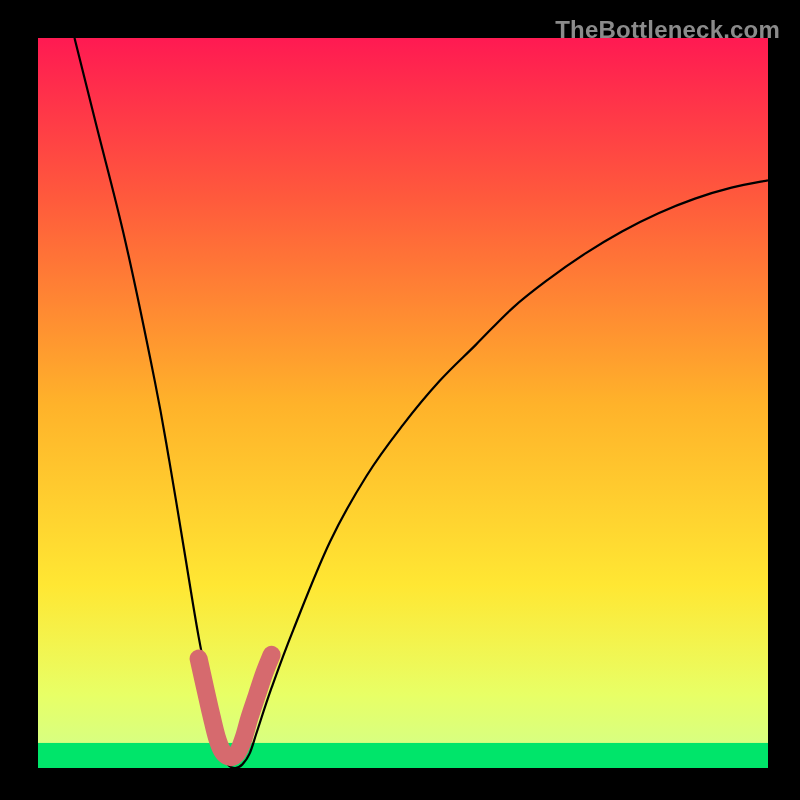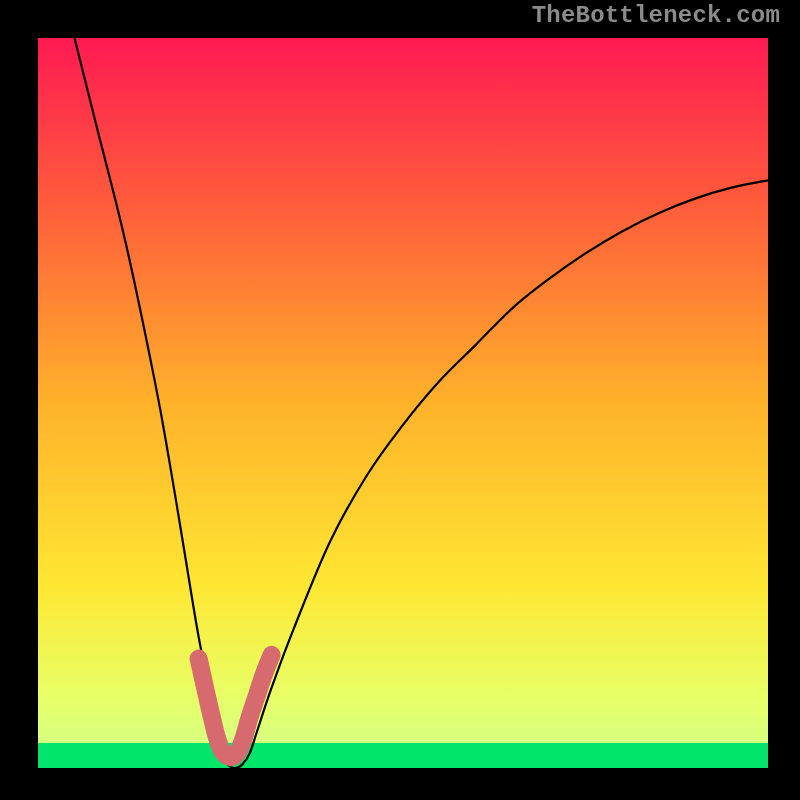--- a/index.html
+++ b/index.html
@@ -13,23 +13,23 @@
   .frame {
     position: absolute;
     top: 0;
     left: 0;
     width: 800px;
     height: 800px;
     background: #000;
   }
   .watermark {
     position: absolute;
-    top: 2px;
+    top: 16px;
     right: 20px;
-    font-family: Liberation Mono, monospace;
+    font-family: Liberation Sans, sans-serif;
     font-size: 24px;
     font-weight: 600;
     color: #8b8b8b;
     letter-spacing: 0.2px;
     z-index: 5;
   }
   svg {
     position: absolute;
     top: 0;
     left: 0;

